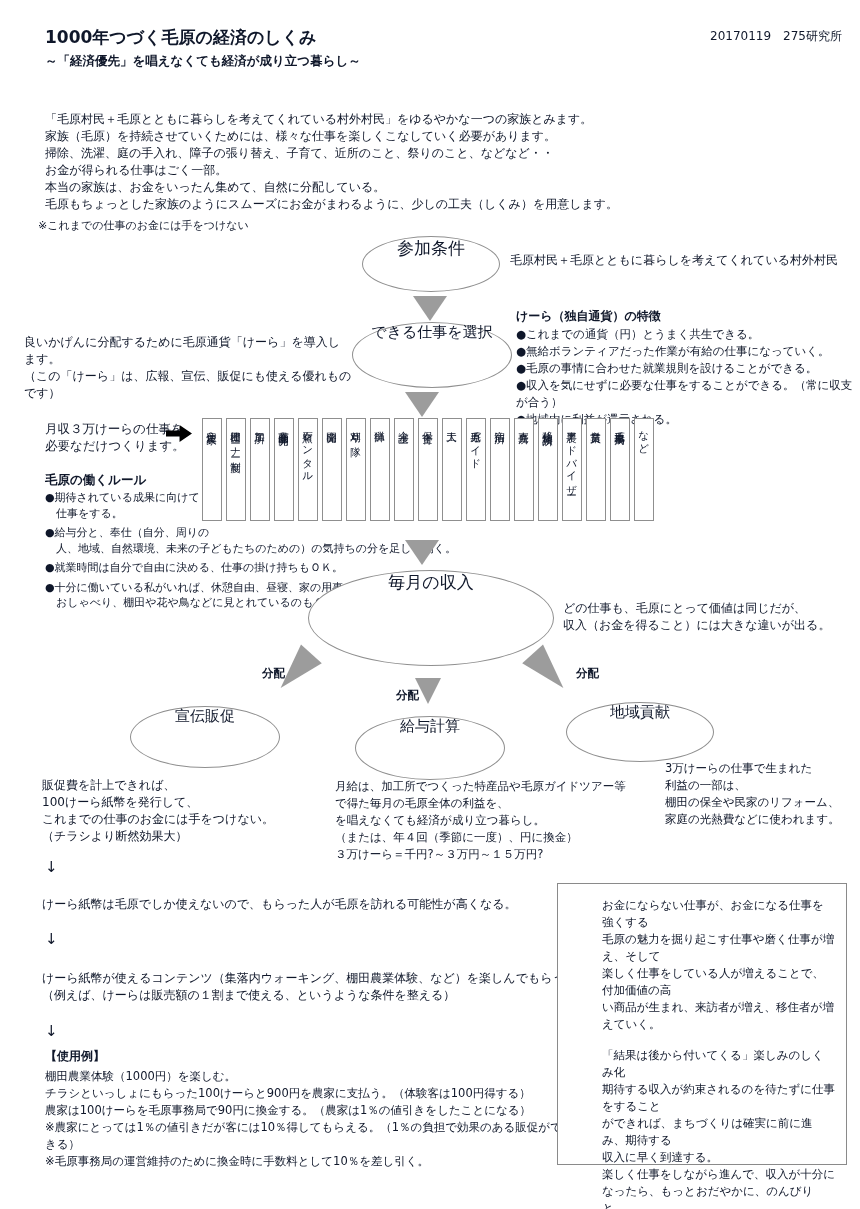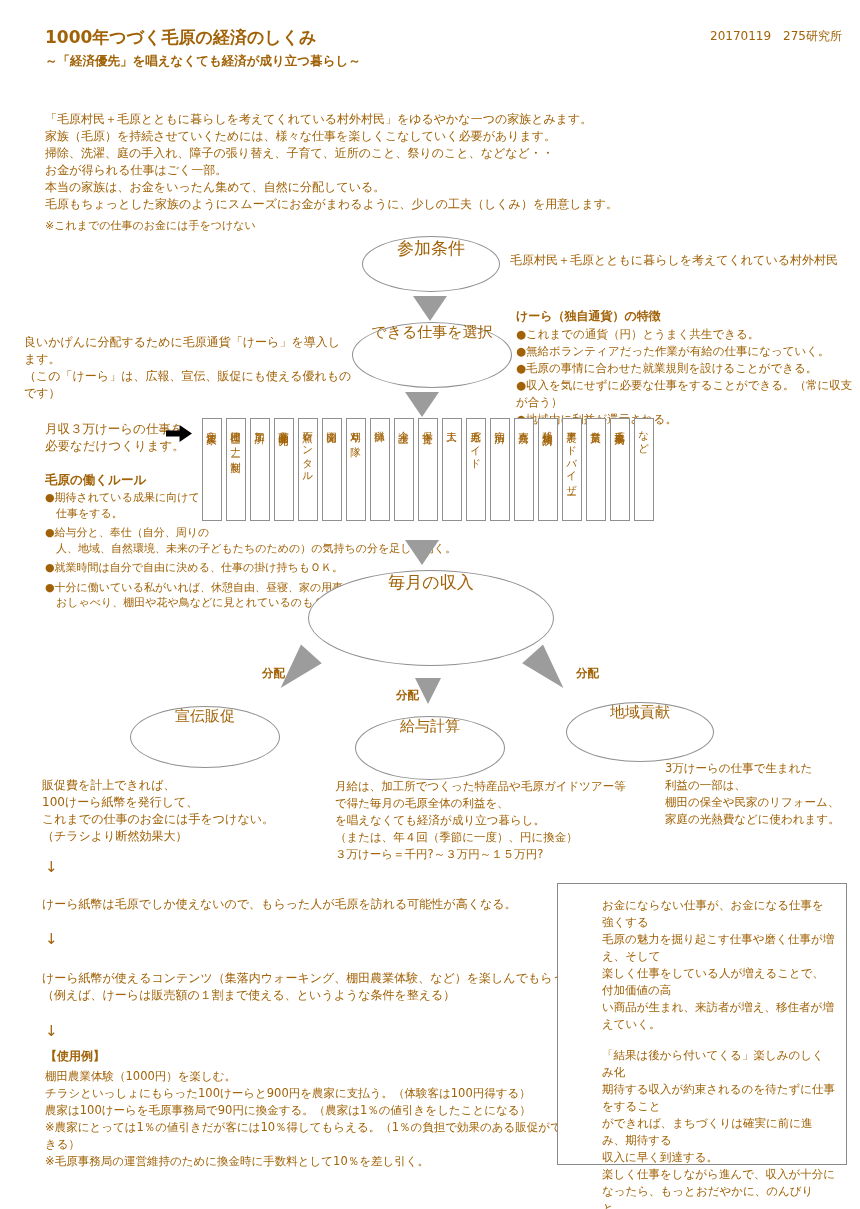--- a/index.html
+++ b/index.html
@@ -1,17 +1,17 @@
 <!DOCTYPE html>
 <html><head>
 <meta charset="utf-8">
 <style>
   html,body{margin:0;padding:0;background:#fff;}
   #page{position:relative;width:860px;height:1209px;background:#fff;overflow:hidden;
-        font-family:"DejaVu Sans","Liberation Sans",sans-serif;color:#a16207;}
+        font-family:"DejaVu Sans","Liberation Sans",sans-serif;color:#0f172a;}
   .abs{position:absolute;}
   .pre{white-space:pre-line;}
   .b{font-weight:bold;}
   .ellipse{border:1.6px solid #8f8f8f;border-radius:50%;display:flex;align-items:flex-start;
            justify-content:center;font-weight:normal;background:#fff;box-sizing:border-box;text-align:center;}
   .tri-down{width:0;height:0;border-left:17px solid transparent;border-right:17px solid transparent;
             border-top:25px solid #9c9c9c;}
   .tri-small{width:0;height:0;border-left:13px solid transparent;border-right:13px solid transparent;
              border-top:26px solid #9c9c9c;}
   .wedge{width:0;height:0;border-left:14px solid transparent;border-right:14px solid transparent;
@@ -36,21 +36,21 @@
   <div class="abs b" style="left:45px;top:26px;font-size:17px;">1000年つづく毛原の経済のしくみ</div>
   <div class="abs" style="left:710px;top:28px;font-size:12px;">20170119　275研究所</div>
   <div class="abs b" style="left:45px;top:53px;font-size:12.5px;">～「経済優先」を唱えなくても経済が成り立つ暮らし～</div>
 
   <div class="abs fs12 pre" style="left:45px;top:111px;">「毛原村民＋毛原とともに暮らしを考えてくれている村外村民」をゆるやかな一つの家族とみます。
 家族（毛原）を持続させていくためには、様々な仕事を楽しくこなしていく必要があります。
 掃除、洗濯、庭の手入れ、障子の張り替え、子育て、近所のこと、祭りのこと、などなど・・
 お金が得られる仕事はごく一部。
 本当の家族は、お金をいったん集めて、自然に分配している。
 毛原もちょっとした家族のようにスムーズにお金がまわるように、少しの工夫（しくみ）を用意します。</div>
-  <div class="abs fs11" style="left:45px;top:218px;">※これまでの仕事のお金には手をつけない</div>
+  <div class="abs fs11" style="left:38px;top:218px;">※これまでの仕事のお金には手をつけない</div>
 
   <div class="abs ellipse" style="left:362px;top:236px;width:138px;height:56px;font-size:17px;">
     <span>参加条件</span>
   </div>
   <div class="abs fs12" style="left:510px;top:252px;">毛原村民＋毛原とともに暮らしを考えてくれている村外村民</div>
   <div class="abs tri-down" style="left:413px;top:296px;"></div>
 
   <div class="abs ellipse" style="left:352px;top:322px;width:160px;height:66px;font-size:15px;">
     <span>できる仕事を選択</span>
   </div>
@@ -100,20 +100,22 @@
     <div class="pre" style="margin-bottom:4px;">●就業時間は自分で自由に決める、仕事の掛け持ちもＯＫ。</div>
     <div class="pre">●十分に働いている私がいれば、休憩自由、昼寝、家の用事、
 　おしゃべり、棚田や花や鳥などに見とれているのもＯＫ。</div>
   </div>
 
   <div class="abs tri-down" style="left:405px;top:540px;"></div>
 
   <div class="abs ellipse" style="left:308px;top:570px;width:246px;height:96px;font-size:17px;">
     <span>毎月の収入</span>
   </div>
+  <div class="abs fs12 pre" style="left:563px;top:600px;">どの仕事も、毛原にとって価値は同じだが、
+収入（お金を得ること）には大きな違いが出る。</div>
 
   <div class="abs wedge" style="left:282px;top:648px;transform:rotate(42deg);"></div>
   <div class="abs b" style="left:262px;top:666px;font-size:11.5px;">分配</div>
   <div class="abs tri-small" style="left:415px;top:678px;"></div>
   <div class="abs b" style="left:396px;top:688px;font-size:11.5px;">分配</div>
   <div class="abs wedge" style="left:534px;top:648px;transform:rotate(-42deg);"></div>
   <div class="abs b" style="left:576px;top:666px;font-size:11.5px;">分配</div>
 
   <div class="abs ellipse" style="left:130px;top:706px;width:150px;height:62px;font-size:15px;">
     <span>宣伝販促</span>

